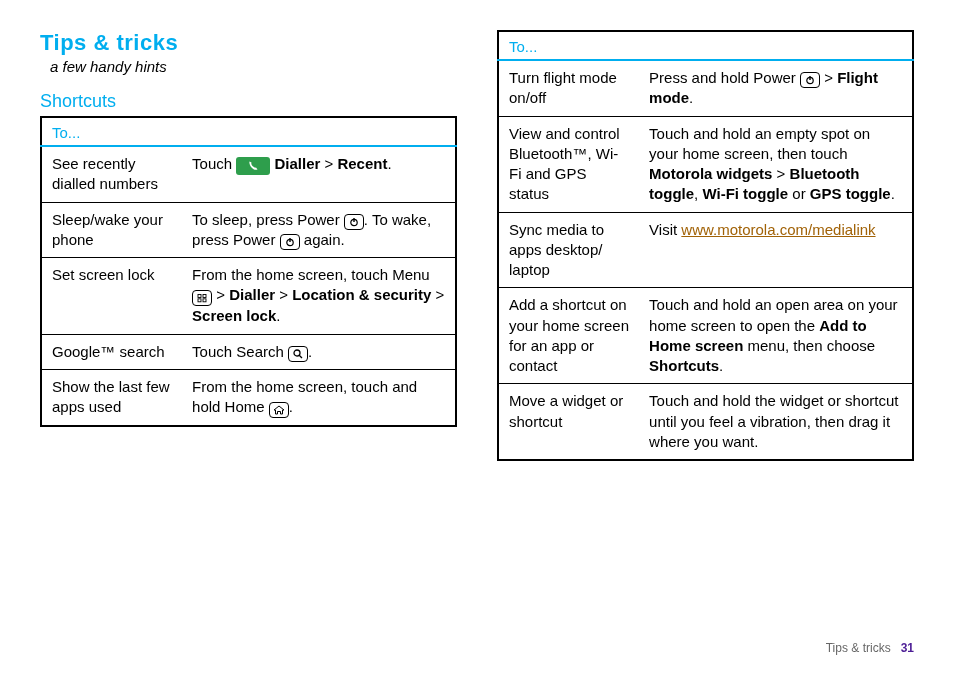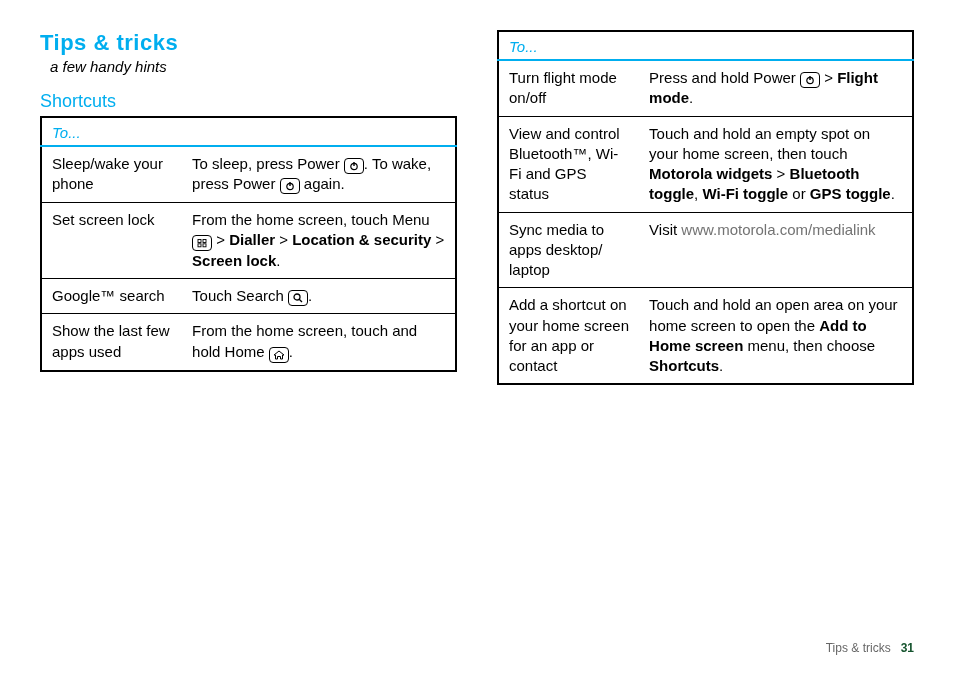--- a/index.html
+++ b/index.html
@@ -44,21 +44,20 @@
     width: 100%;
     border: 2px solid #000;
   }
   thead th {
     text-align: left;
     font-weight: normal;
     color: #00aeef;
     padding: 6px 10px 4px 10px;
     border-bottom: 2px solid #00aeef;
     font-size: 15px;
-    font-style: italic;
   }
   tbody td {
     vertical-align: top;
     padding: 7px 10px;
     border-bottom: 1px solid #000;
     line-height: 1.35;
     margin-top: 26px;
   }
   tbody tr:last-child td {
     border-bottom: none;
@@ -90,39 +89,47 @@
     height:18px;
     vertical-align:-4px;
   }
   .footer {
     position: absolute;
     bottom: 22px;
     right: 40px;
     font-size: 12px;
     color:#666;
   }
-  .footer .pg { font-weight:bold; color:#14532d; margin-left:10px;}
-  a.ul { color:#737373; }
+  .footer .pg { font-weight:bold; color:#4c1d95; margin-left:10px;}
+  a.ul { text-decoration: underline; color:#a16207; }
 </style>
 </head>
 <body>
 
 <div class="cols">
   <div class="col">
     <h1>Tips &amp; tricks</h1>
     <p class="subtitle">a few handy hints</p>
     <h2>Shortcuts</h2>
     <table>
       <thead>
           <tr>
             <th colspan="2">To...</th>
           </tr>
         </thead>
       <tbody id="tbody-left">
           <tr>
+            <td class="left">See recently dialled numbers</td>
+            <td>Touch <span class="dialler">
+                <svg width="14" height="14" viewBox="0 0 14 14">
+                  <path d="M3.5 2.5 C3 4 4 7 6 9 C8 11 10 11 11.5 10.5 L10 8.5 C9 9 7.5 8 6.5 7 C5.5 6 5 4.5 5.5 3.5 Z" fill="#fff"></path>
+                </svg>
+              </span> <b>Dialler</b> &gt; <b>Recent</b>.</td>
+          </tr>
+          <tr>
             <td class="left">Sleep/wake your phone</td>
             <td>To sleep, press Power <span class="iconbox">
                 <svg width="12" height="12" viewBox="0 0 12 12">
                   <circle cx="6" cy="6.5" r="3.2" fill="none" stroke="#000" stroke-width="1.2"></circle>
                   <line x1="6" y1="2" x2="6" y2="6" stroke="#000" stroke-width="1.4"></line>
                 </svg>
               </span>. To wake, press Power <span class="iconbox">
                 <svg width="12" height="12" viewBox="0 0 12 12">
                   <circle cx="6" cy="6.5" r="3.2" fill="none" stroke="#000" stroke-width="1.2"></circle>
                   <line x1="6" y1="2" x2="6" y2="6" stroke="#000" stroke-width="1.4"></line>
@@ -181,20 +188,24 @@
             <td class="left">View and control Bluetooth™, Wi-Fi and GPS status</td>
             <td>Touch and hold an empty spot on your home screen, then touch <b>Motorola widgets</b> &gt; <b>Bluetooth toggle</b>, <b>Wi-Fi toggle</b> or <b>GPS toggle</b>.</td>
           </tr>
           <tr>
             <td class="left">Sync media to apps desktop/ laptop</td>
             <td>Visit <a class="ul">www.motorola.com/medialink</a></td>
           </tr>
           <tr>
             <td class="left">Add a shortcut on your home screen for an app or contact</td>
             <td>Touch and hold an open area on your home screen to open the <b>Add to Home screen</b> menu, then choose <b>Shortcuts</b>.</td>
+          </tr>
+          <tr>
+            <td class="left">Move a widget or shortcut</td>
+            <td>Touch and hold the widget or shortcut until you feel a vibration, then drag it where you want.</td>
           </tr>
         </tbody>
     </table>
   </div>
 </div>
 
 <div class="footer">
   <span>Tips &amp; tricks</span><span class="pg">31</span>
 </div>
 

